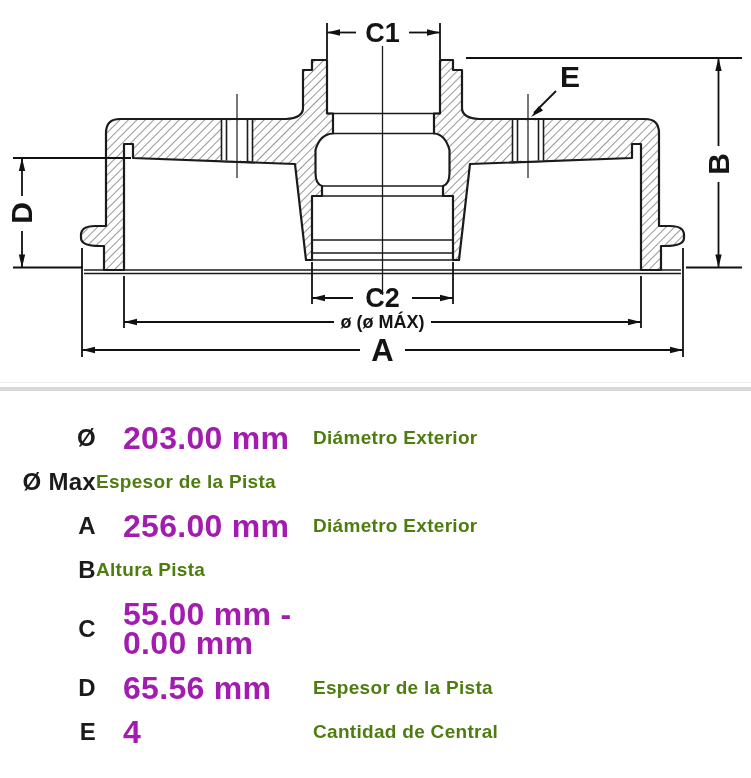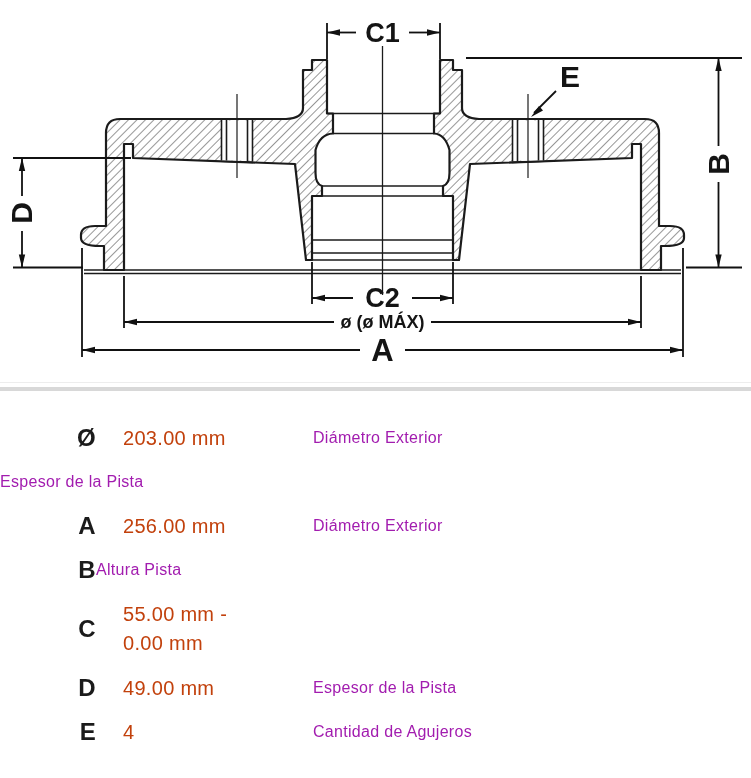--- a/index.html
+++ b/index.html
@@ -8,23 +8,23 @@
   .drawing-wrap{position:absolute;left:0;top:0;width:751px;height:380px;margin-top:10px;}
   svg text{font-family:"Liberation Sans", sans-serif;font-weight:bold;fill:#141414;}
   .sep-thin{position:absolute;left:0;top:382px;width:751px;height:1px;background:#ededed;}
   .sep-thick{position:absolute;left:0;top:387px;width:751px;height:4px;background:#d8d8d8;}
   .spec-table{position:absolute;left:0;top:416px;width:751px;}
   .spec-row{display:grid;grid-template-columns:96px 217px 1fr;align-items:center;}
   .row-h{height:44px;}
   .row-h-tall{height:74px;}
   .spec-label{text-align:right;font-weight:bold;font-size:24px;color:#1b1b1b;
               letter-spacing:.3px;white-space:nowrap;}
-  .spec-value{padding-left:27px;font-weight:normal;font-size:20px;color:#c2410c;
+  .spec-value{padding-left:27px;font-weight:bold;font-size:32px;color:#a21caf;
               letter-spacing:.3px;line-height:29px;white-space:nowrap;}
-  .spec-desc{font-size:16px;font-weight:400;color:#a21caf;letter-spacing:.3px;
+  .spec-desc{font-size:19px;font-weight:700;color:#4d7c0f;letter-spacing:.3px;
              white-space:nowrap;}
 </style>
 </head>
 <body>
 
 <div class="drawing-wrap">
 <svg width="751" height="380" viewBox="0 0 751 380">
   <defs>
     <pattern id="hatch" patternUnits="userSpaceOnUse" width="6" height="6" patternTransform="rotate(45)">
       <line x1="0" y1="0" x2="0" y2="6" stroke="#3f3f3f" stroke-width="1.1"></line>
@@ -159,20 +159,21 @@
 
 <div class="spec-table">
 
   <div class="spec-row row-h">
     <div class="spec-label">Ø</div>
     <div class="spec-value">203.00 mm</div>
     <div class="spec-desc">Diámetro Exterior</div>
   </div>
 
   <div class="spec-row row-h">
+    <div class="spec-label">Ø Max</div>
     <div class="spec-desc">Espesor de la Pista</div>
   </div>
 
   <div class="spec-row row-h">
     <div class="spec-label">A</div>
     <div class="spec-value">256.00 mm</div>
     <div class="spec-desc">Diámetro Exterior</div>
   </div>
 
   <div class="spec-row row-h">
@@ -183,23 +184,23 @@
   <div class="spec-row row-h-tall">
     <div class="spec-label">C</div>
     <div class="spec-value">
       <div>55.00 mm -</div>
       <div>0.00 mm</div>
     </div>
   </div>
 
   <div class="spec-row row-h">
     <div class="spec-label">D</div>
-    <div class="spec-value">49.00 mm</div>
+    <div class="spec-value">65.56 mm</div>
     <div class="spec-desc">Espesor de la Pista</div>
   </div>
 
   <div class="spec-row row-h">
     <div class="spec-label">E</div>
     <div class="spec-value">4</div>
-    <div class="spec-desc">Cantidad de Agujeros</div>
+    <div class="spec-desc">Cantidad de Central</div>
   </div>
 
 </div>
 
 </body></html>

